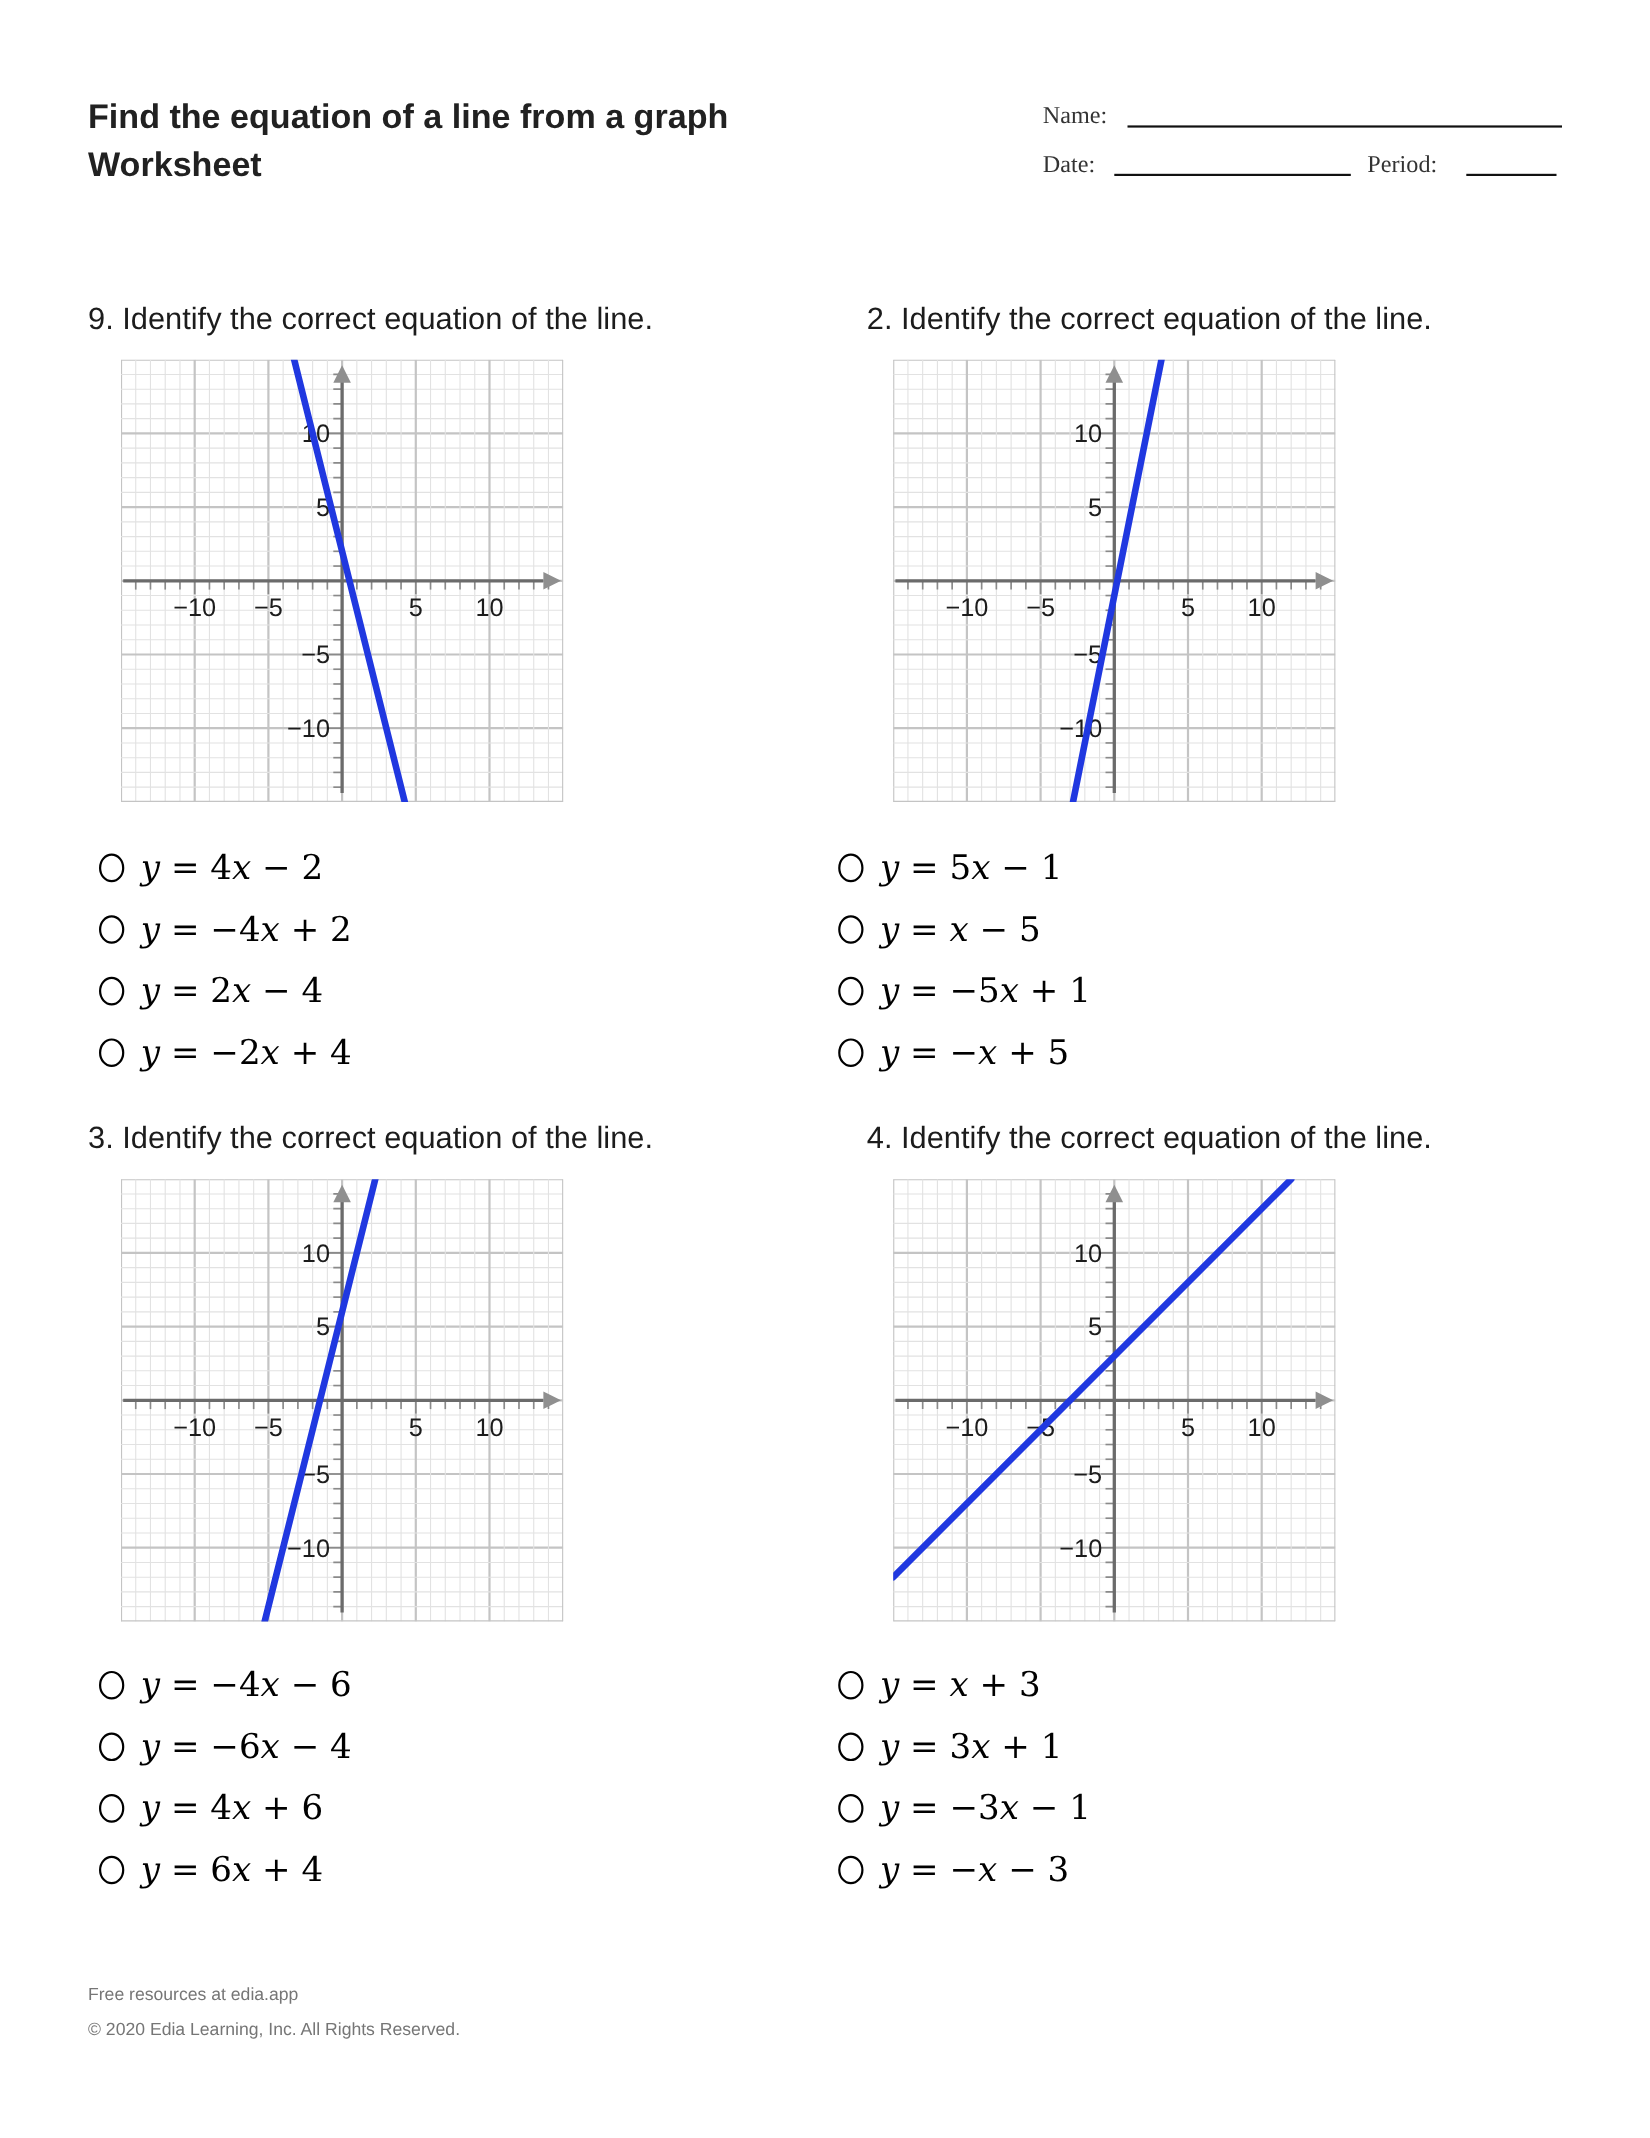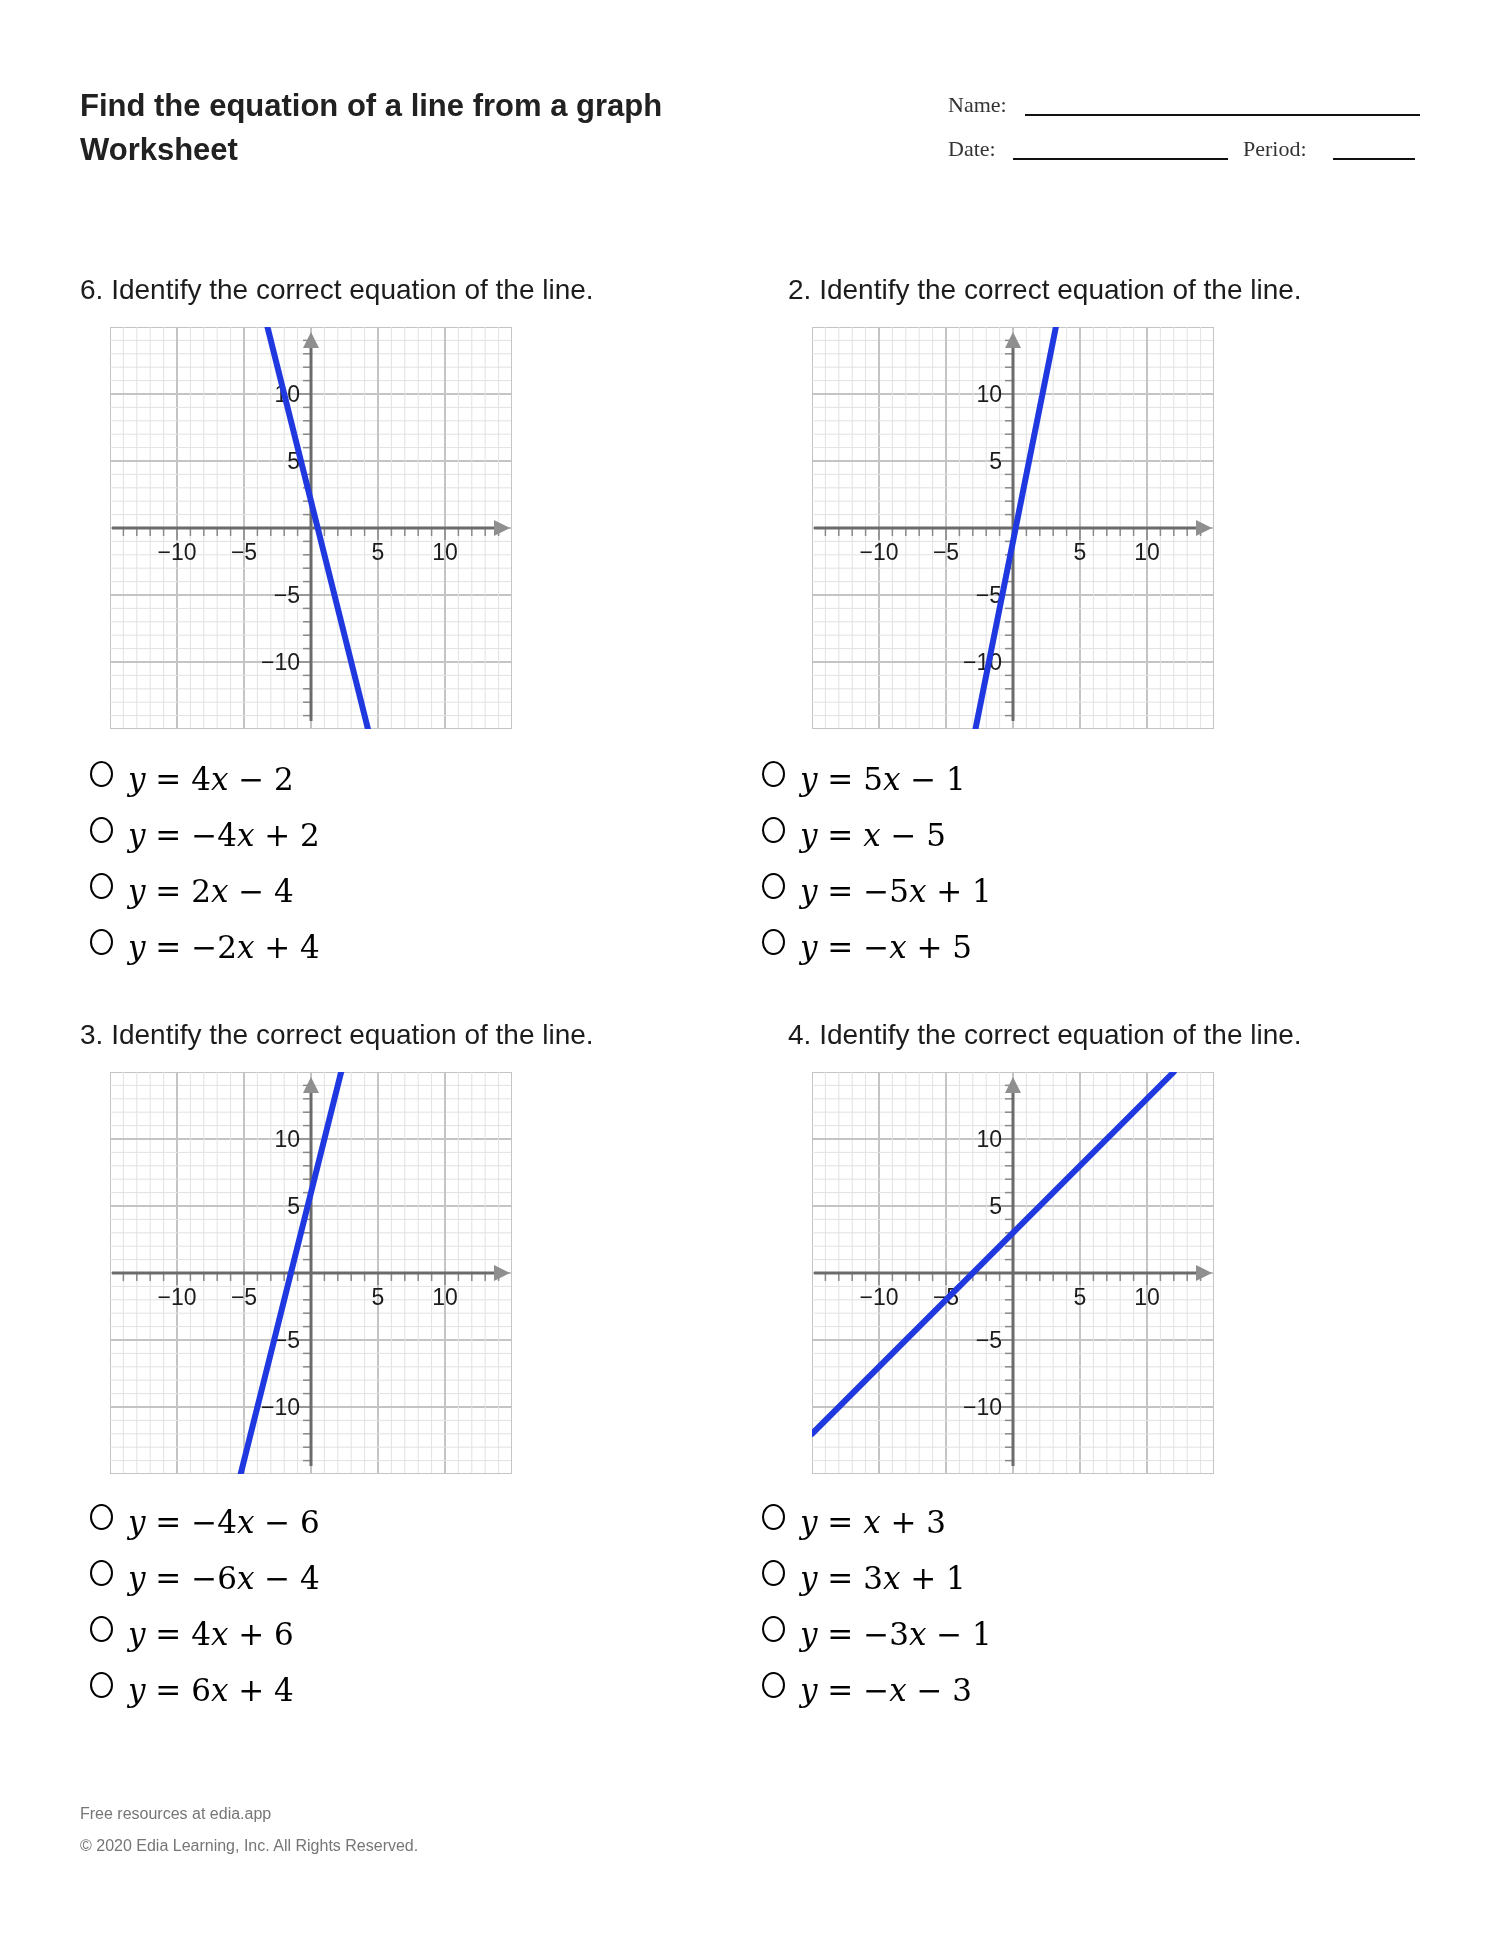--- a/index.html
+++ b/index.html
@@ -32,21 +32,21 @@
   .gr3{left:110px;top:1072px;}
   .gr4{left:812px;top:1072px;}
   .graph text{font-family:"Liberation Sans",sans-serif;font-size:23px;fill:#1c1c1c;}
 
   
   .options{position:absolute;}
   .op1{left:90px;top:761px;}
   .op2{left:762px;top:761px;}
   .op3{left:90px;top:1504px;}
   .op4{left:762px;top:1504px;}
-  .opt-row{height:56px;display:flex;gap:15px;}
+  .opt-row{height:56px;display:flex;align-items:center;gap:15px;}
   .radio{width:23px;height:26px;border:2.5px solid #000;border-radius:50%;
          background:#fff;flex:0 0 auto;box-sizing:border-box;}
   .eq{font-family:"DejaVu Serif",serif;font-size:31px;color:#000;white-space:nowrap;}
   .eq i{font-family:"DejaVu Serif",serif;}
 
   
   .footer{position:absolute;left:80px;top:1798px;font-size:16px;line-height:32px;color:#767676;}
 </style>
 </head>
 <body>
@@ -57,21 +57,21 @@
     <div>Find the equation of a line from a graph</div>
     <div>Worksheet</div>
   </div>
   <div class="field-label name-label">Name:</div>
   <div class="blank name-line"></div>
   <div class="field-label date-label">Date:</div>
   <div class="blank date-line"></div>
   <div class="field-label period-label">Period:</div>
   <div class="blank period-line"></div>
 
-  <div class="q-title qt1">6. Identify the correct equation of the line.</div>
+  <div class="q-title qt1">9. Identify the correct equation of the line.</div>
   <div class="q-title qt2">2. Identify the correct equation of the line.</div>
   <div class="q-title qt3">3. Identify the correct equation of the line.</div>
   <div class="q-title qt4">4. Identify the correct equation of the line.</div>
 
   <svg class="graph gr1" viewBox="0 0 402 402">
       <line x1="0" y1="0" x2="0" y2="402" stroke="#c4c4c4" stroke-width="2"></line>
       <line x1="0" y1="0" x2="402" y2="0" stroke="#c4c4c4" stroke-width="2"></line>
       <line x1="13.4" y1="0" x2="13.4" y2="402" stroke="#e2e2e2" stroke-width="1"></line>
       <line x1="0" y1="13.4" x2="402" y2="13.4" stroke="#e2e2e2" stroke-width="1"></line>
       <line x1="26.8" y1="0" x2="26.8" y2="402" stroke="#e2e2e2" stroke-width="1"></line>

